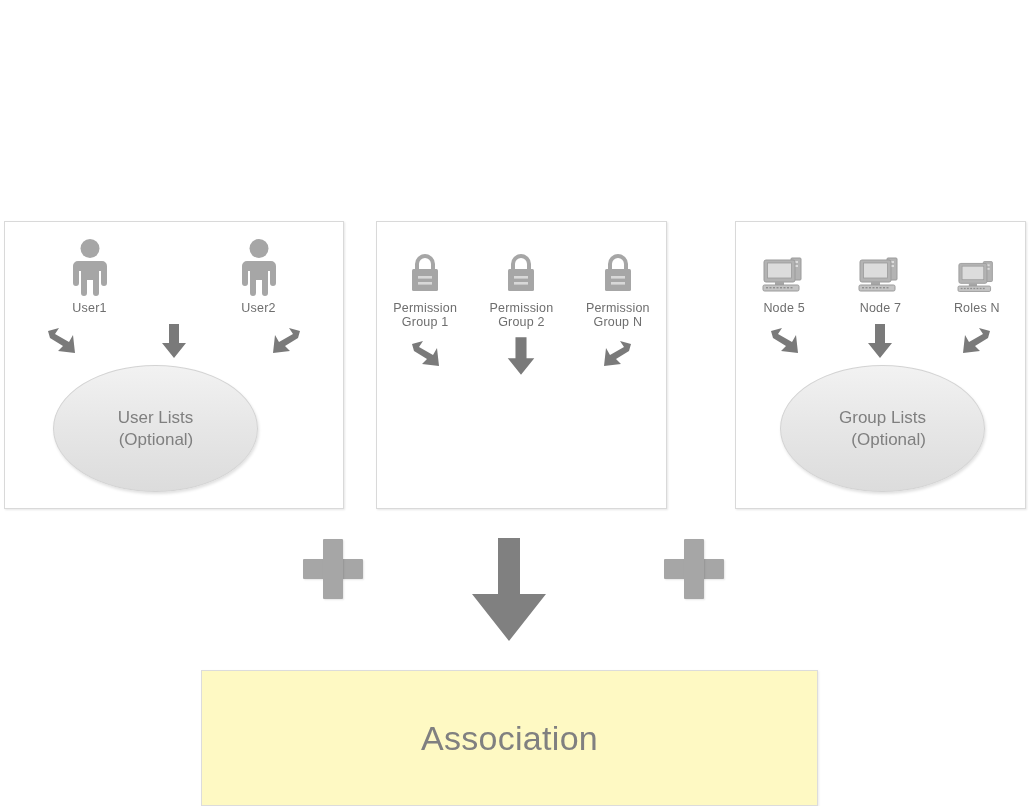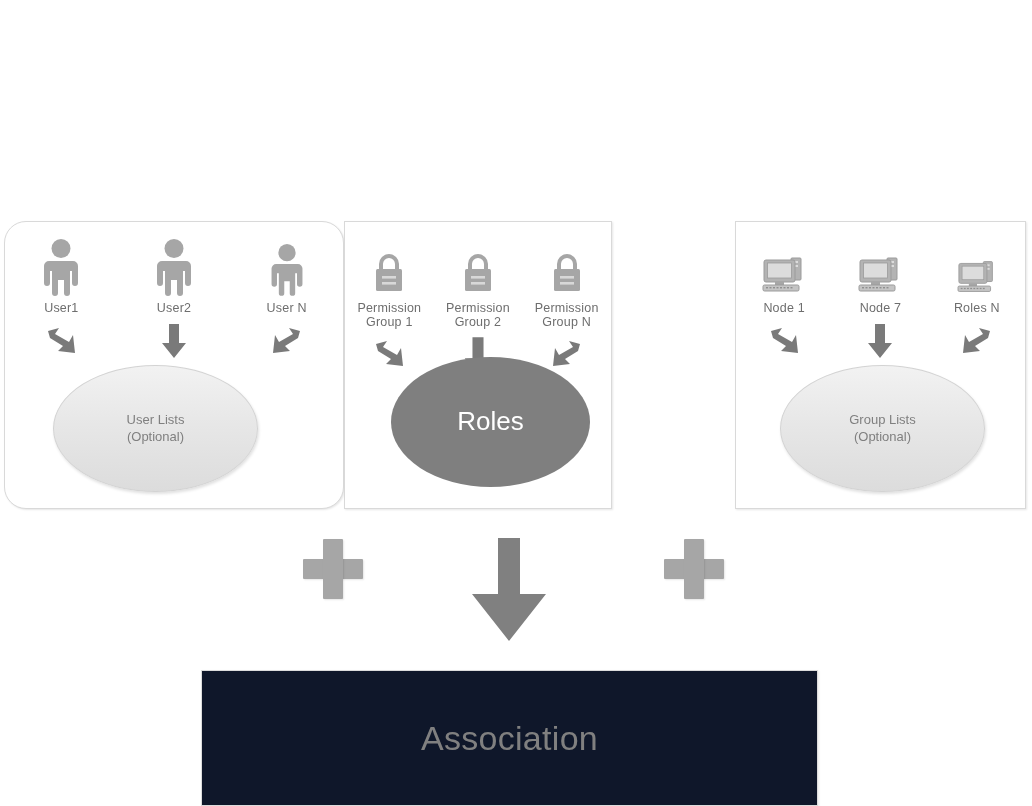--- a/index.html
+++ b/index.html
@@ -26,22 +26,22 @@
   }
   .panel {
     position: absolute;
     top: 0;
     height: 288px;
     background: #ffffff;
     border: 1px solid #d9d9d9;
     box-sizing: border-box;
     box-shadow: 1px 1px 2px rgba(0,0,0,0.10);
   }
-  .panel-users  { left: 4px;   width: 340px; border-radius: 22px; }
-  .panel-roles  { left: 344px; width: 268px; }
+  .panel-users  { left: 4px;   width: 340px; }
+  .panel-roles  { left: 376px; width: 291px; }
   .panel-nodes  { left: 735px; width: 291px; }
 
   
   .plus {
     position: absolute;
     top: 318px;
     width: 60px;
     height: 60px;
   }
   .plus-1 { left: 303px; }
@@ -117,21 +117,22 @@
     justify-content: center;
     text-align: center;
     line-height: 1.28;
     white-space: pre-line;
   }
   .ellipse-optional {
     background: linear-gradient(180deg, #f2f2f2 0%, #e8e8e8 42%, #dcdcdc 100%);
     border: 1px solid #d3d3d3;
     box-shadow: 1px 2px 3px rgba(0,0,0,0.12);
     color: #7f7f7f;
-    font-size: 13px;
+    font-size: 17px;
+    text-align: right;
   }
   .ellipse-solid {
     background: #7f7f7f;
     color: #ffffff;
     font-size: 26px;
   }
   .ell-users { left: 48px;  top: 143px; width: 203px; height: 125px; }
   .ell-roles { left: 46px;  top: 135px; width: 199px; height: 130px; }
   .ell-nodes { left: 44px;  top: 143px; width: 203px; height: 125px; }
 
@@ -146,21 +147,21 @@
 
   
   .assoc-box {
     position: absolute;
     left: 201px;
     top: 670px;
     width: 617px;
     height: 136px;
     border: 1px solid #dcdcdc;
     box-sizing: border-box;
-    background: #0f172a;
+    background: #fef9c3;
     box-shadow: 1px 1px 2px rgba(0,0,0,0.08);
     display: flex;
     align-items: center;
     justify-content: center;
   }
   .assoc-label {
     font-size: 34px;
     color: #808080;
     letter-spacing: .3px;
   }
@@ -190,31 +191,20 @@
           <svg width="44" height="58" viewBox="0 0 44 58">
             <g fill="#a6a6a6">
               <circle cx="22" cy="10.5" r="9.5"></circle>
               <path d="M10 23h24a5 5 0 0 1 5 5v17a3 3 0 0 1-6 0V33h-2v22a3 3 0 0 1-6 0V42h-6v13a3 3 0 0 1-6 0V33H11v12a3 3 0 0 1-6 0V28a5 5 0 0 1 5-5z"></path>
             </g>
           </svg>
         </div>
         <div class="icon-label">User2</div>
       </div>
 
-      <div class="icon-cell">
-        <div class="icon-glyph">
-          <svg width="40" height="53" viewBox="0 0 44 58">
-            <g fill="#a6a6a6">
-              <circle cx="22" cy="10.5" r="9.5"></circle>
-              <path d="M10 23h24a5 5 0 0 1 5 5v17a3 3 0 0 1-6 0V33h-2v22a3 3 0 0 1-6 0V42h-6v13a3 3 0 0 1-6 0V33H11v12a3 3 0 0 1-6 0V28a5 5 0 0 1 5-5z"></path>
-            </g>
-          </svg>
-        </div>
-        <div class="icon-label">User N</div>
-      </div>
 
     </div>
 
     <div class="arrows arrows-users">
       <div class="arrow-cell">
         <svg width="38" height="38" viewBox="0 0 38 38">
           <path d="M6 9 L17 6 L13 12 L27 20 L31 13 L33 31 L16 29 L21 24 L8 16 Z" fill="#7a7a7a"></path>
         </svg>
       </div>
       <div class="arrow-cell">
@@ -293,21 +283,20 @@
           <path d="M8 2 h10 v19 h7 L13 36 L1 21 h7 Z" fill="#7a7a7a"></path>
         </svg>
       </div>
       <div class="arrow-cell">
         <svg width="38" height="38" viewBox="0 0 38 38">
           <path d="M32 9 L21 6 L25 12 L11 20 L7 13 L5 31 L22 29 L17 24 L30 16 Z" fill="#7a7a7a"></path>
         </svg>
       </div>
     </div>
 
-    <div class="ellipse ellipse-solid ell-roles">Roles</div>
   </div>
 
   <div class="plus plus-2">
     <span class="bar-h"></span>
     <span class="bar-v"></span>
   </div>
 
   <div class="panel panel-nodes">
     <div class="icons">
 
@@ -326,21 +315,21 @@
                 <rect x="8.5" y="33" width="2" height="1.4"></rect>
               <rect x="12" y="33" width="2" height="1.4"></rect>
                 <rect x="15.5" y="33" width="2" height="1.4"></rect>
               <rect x="19" y="33" width="2" height="1.4"></rect>
                 <rect x="22.5" y="33" width="2" height="1.4"></rect>
               <rect x="26" y="33" width="2" height="1.4"></rect>
                 <rect x="29.5" y="33" width="2" height="1.4"></rect>
             </g>
           </svg>
         </div>
-        <div class="icon-label">Node 1</div>
+        <div class="icon-label">Node 5</div>
       </div>
 
       <div class="icon-cell">
         <div class="icon-glyph">
           <svg width="46" height="42" viewBox="0 0 46 42">
             <rect x="30" y="4" width="10" height="22" rx="1" fill="#b3b3b3" stroke="#9b9b9b" stroke-width="1"></rect>
             <rect x="33" y="7" width="4" height="2" fill="#dcdcdc"></rect>
             <rect x="33" y="11" width="4" height="2" fill="#dcdcdc"></rect>
             <rect x="3" y="6" width="31" height="22" rx="2" fill="#b3b3b3" stroke="#9b9b9b" stroke-width="1"></rect>
             <rect x="6.5" y="9" width="24" height="15" fill="#dcdcdc" stroke="#9b9b9b" stroke-width="0.8"></rect>

